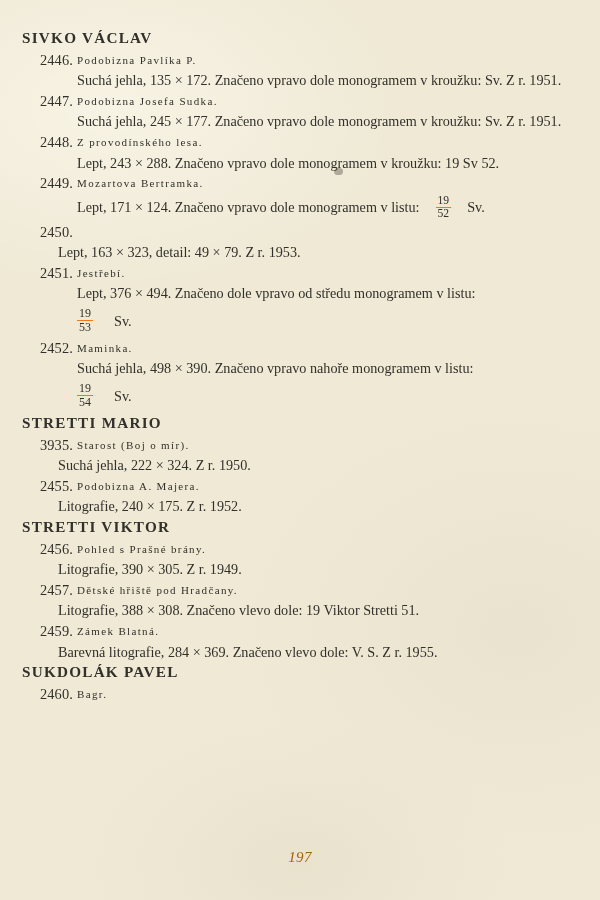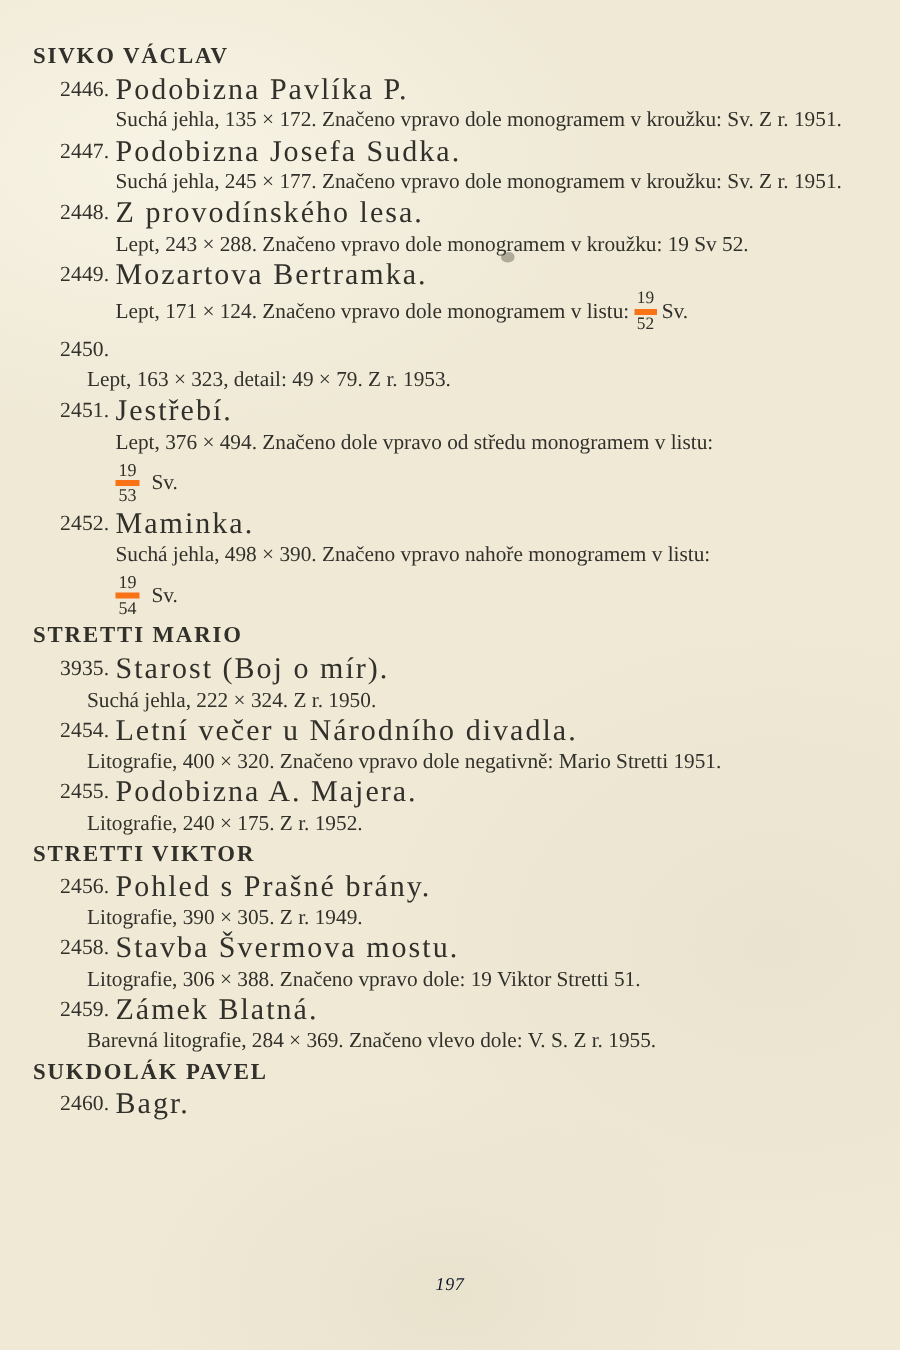--- a/index.html
+++ b/index.html
@@ -54,46 +54,46 @@
     width: 55px;
     flex: 0 0 55px;
     padding-left: 18px;
     box-sizing: border-box;
     text-align: left;
     font-size: 14.4px;
     letter-spacing: 0.1px;
   }
   .entry-title {
     letter-spacing: 1.35px;
-    font-size: 20px;
+    font-size: 11px;
   }
   .desc {
     margin-left: 55px;
     font-size: 14.2px;
     line-height: 20.6px;
     text-align: justify;
     text-justify: inter-word;
     padding-right: 1px;
   }
   .desc.nojust { text-align: left; margin-left: 36px; }
   .desc-tall { line-height: 26px; }
 
   
   .frac {
     display: inline-block;
     vertical-align: middle;
     text-align: right;
     font-size: 11.6px;
     line-height: 1.08;
-    margin: 0 3px;
+    margin: 0 16px;
     position: relative;
     top: -0.5px;
   }
   .frac .num { display: block; padding: 0 2px; }
-  .frac .den { display: block; padding: 0 2px; border-top: 4px solid #f97316; }
+  .frac .den { display: block; padding: 0 2px; border-top: 1px solid #f97316; }
 
   .frac-line {
     margin-left: 55px;
     font-size: 14.2px;
     line-height: 20.6px;
     display: flex;
     align-items: center;
     height: 34px;
   }
   .frac-line .frac { margin-left: 0; font-size: 12px; }
@@ -110,23 +110,23 @@
     filter: blur(0.4px);
   }
 
   .page-number {
     position: absolute;
     left: 0;
     right: 0;
     top: 849px;
     text-align: center;
     font-style: italic;
-    font-size: 12px;
+    font-size: 15px;
     letter-spacing: 0.4px;
-    color: #0f172a;
+    color: #a16207;
   }
 </style>
 </head>
 <body>
 
 <div class="paper-grain"></div>
 
 <div class="page">
 
   <h2 class="author">SIVKO VÁCLAV</h2>
@@ -205,54 +205,47 @@
   <h2 class="author">STRETTI MARIO</h2>
 
   <div class="entry">
     <div class="entry-head">
       <span class="entry-num">3935.</span>
       <span class="entry-title">Starost (Boj o mír).</span>
     </div>
     <div class="desc nojust">Suchá jehla, 222 × 324. Z r. 1950.</div>
   </div>
 
-  <div class="entry">
-    <div class="entry-head">
-      <span class="entry-num">2454.</span>
-      <span class="entry-title">Letní večer u Národního divadla.</span>
-    </div>
-    <div class="desc nojust">Litografie, 400 × 320. Značeno vpravo dole negativně: Mario Stretti 1951.</div>
-  </div>
 
   <div class="entry">
     <div class="entry-head">
       <span class="entry-num">2455.</span>
       <span class="entry-title">Podobizna A. Majera.</span>
     </div>
     <div class="desc nojust">Litografie, 240 × 175. Z r. 1952.</div>
   </div>
 
   <h2 class="author">STRETTI VIKTOR</h2>
 
   <div class="entry">
     <div class="entry-head">
       <span class="entry-num">2456.</span>
       <span class="entry-title">Pohled s Prašné brány.</span>
     </div>
     <div class="desc nojust">Litografie, 390 × 305. Z r. 1949.</div>
   </div>
 
-
-  <div class="entry">
-    <div class="entry-head">
-      <span class="entry-num">2458.</span>
-      <span class="entry-title">Stavba Švermova mostu.</span>
-    </div>
-    <div class="desc nojust">Litografie, 306 × 388. Značeno vpravo dole: 19 Viktor Stretti 51.</div>
-  </div>
+  <div class="entry">
+    <div class="entry-head">
+      <span class="entry-num">2457.</span>
+      <span class="entry-title">Dětské hřiště pod Hradčany.</span>
+    </div>
+    <div class="desc nojust">Litografie, 388 × 308. Značeno vlevo dole: 19 Viktor Stretti 51.</div>
+  </div>
+
 
   <div class="entry">
     <div class="entry-head">
       <span class="entry-num">2459.</span>
       <span class="entry-title">Zámek Blatná.</span>
     </div>
     <div class="desc nojust">Barevná litografie, 284 × 369. Značeno vlevo dole: V. S. Z r. 1955.</div>
   </div>
 
   <h2 class="author">SUKDOLÁK PAVEL</h2>

